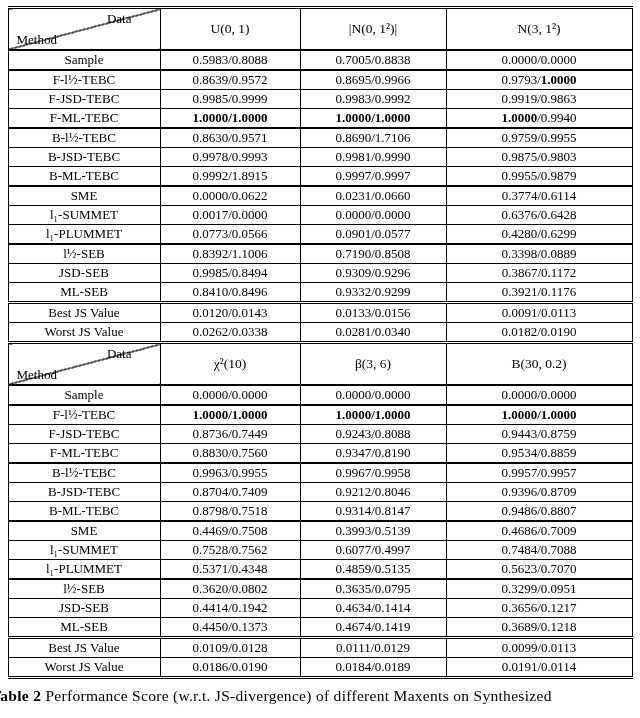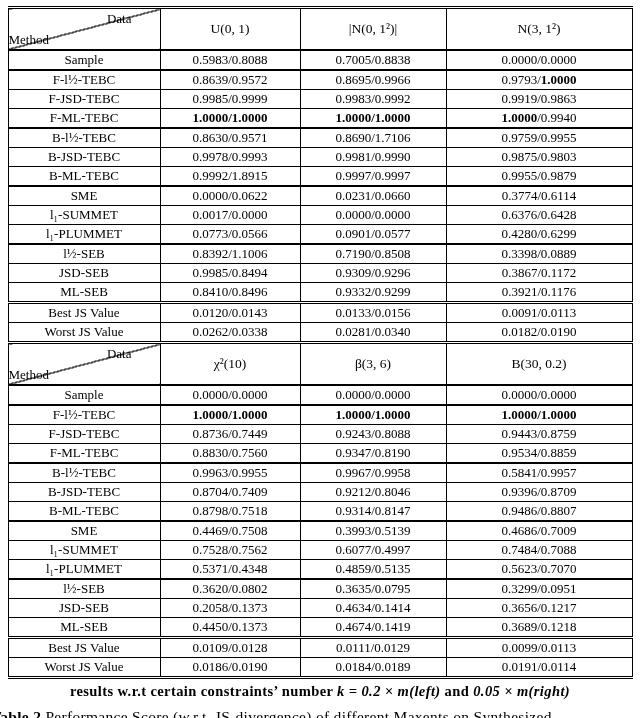--- a/index.html
+++ b/index.html
@@ -40,21 +40,21 @@
   .maxent-table tr.double-top td { border-top: 3px double #000; margin-top: 44px; }
   td.corner {
     position: relative;
     background: linear-gradient(to bottom right,
       transparent calc(50% - 0.6px),
       #000 calc(50% - 0.6px),
       #000 calc(50% + 0.6px),
       transparent calc(50% + 0.6px));
   }
   .corner-data   { position: absolute; top: 2px;    right: 28px; line-height: 15px; }
-  .corner-method { position: absolute; bottom: 2px; left: 0;   line-height: 15px; }
+  .corner-method { position: absolute; bottom: 2px; left: 8px;   line-height: 15px; }
   col.col-method { width: 152px; }
   col.col-a { width: 140px; }
   col.col-b { width: 146px; }
   col.col-c { width: 186px; }
   .note {
     width: 624px;
     margin: 4px auto 0;
     text-align: center;
     font-weight: bold;
     font-size: 14.5px;
@@ -223,21 +223,21 @@
         <tr>
           <td class="method">F-ML-TEBC</td>
           <td>0.8830/0.7560</td>
           <td>0.9347/0.8190</td>
           <td>0.9534/0.8859</td>
         </tr>
         <tr class="group-top">
           <td class="method">B-l½-TEBC</td>
           <td>0.9963/0.9955</td>
           <td>0.9967/0.9958</td>
-          <td>0.5841/0.9957</td>
+          <td>0.9957/0.9957</td>
         </tr>
         <tr>
           <td class="method">B-JSD-TEBC</td>
           <td>0.8704/0.7409</td>
           <td>0.9212/0.8046</td>
           <td>0.9396/0.8709</td>
         </tr>
         <tr>
           <td class="method">B-ML-TEBC</td>
           <td>0.8798/0.7518</td>
@@ -263,21 +263,21 @@
           <td>0.5623/0.7070</td>
         </tr>
         <tr class="group-top">
           <td class="method">l½-SEB</td>
           <td>0.3620/0.0802</td>
           <td>0.3635/0.0795</td>
           <td>0.3299/0.0951</td>
         </tr>
         <tr>
           <td class="method">JSD-SEB</td>
-          <td>0.2058/0.1373</td>
+          <td>0.4414/0.1942</td>
           <td>0.4634/0.1414</td>
           <td>0.3656/0.1217</td>
         </tr>
         <tr>
           <td class="method">ML-SEB</td>
           <td>0.4450/0.1373</td>
           <td>0.4674/0.1419</td>
           <td>0.3689/0.1218</td>
         </tr>
         <tr class="double-top">
@@ -288,21 +288,18 @@
         </tr>
         <tr>
           <td class="method">Worst JS Value</td>
           <td>0.0186/0.0190</td>
           <td>0.0184/0.0189</td>
           <td>0.0191/0.0114</td>
         </tr>
       </tbody>
     </table>
 
-  <div class="note">
-    <span>results w.r.t certain constraints’ number </span><span class="it">k = 0.2 × m</span><span class="it">(left)</span><span> and </span><span class="it">0.05 × m</span><span class="it">(right)</span>
-  </div>
 
   <div class="caption">
     <b>Table 2</b><span> Performance Score (w.r.t. JS-divergence) of different Maxents on Synthesized</span>
   </div>
 
 </div>
 
 </body></html>

